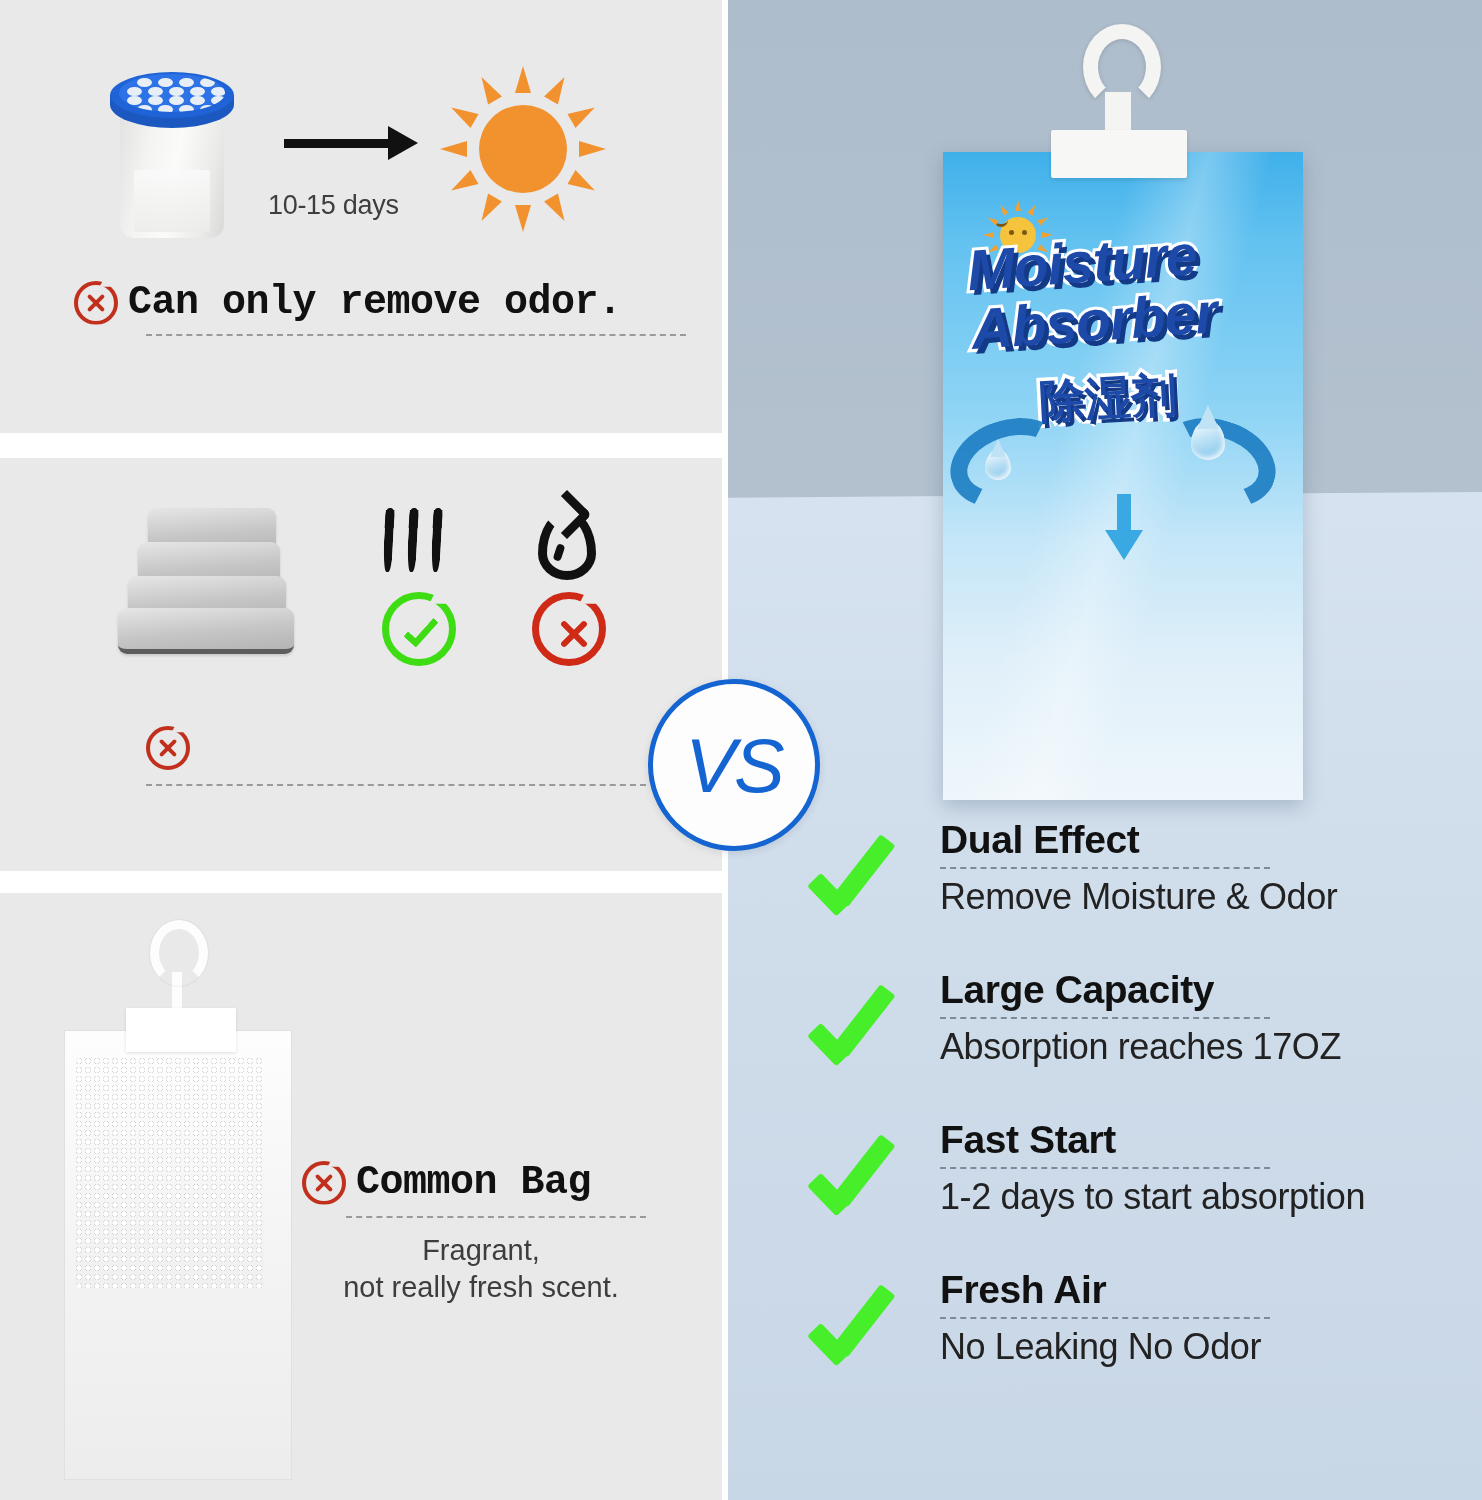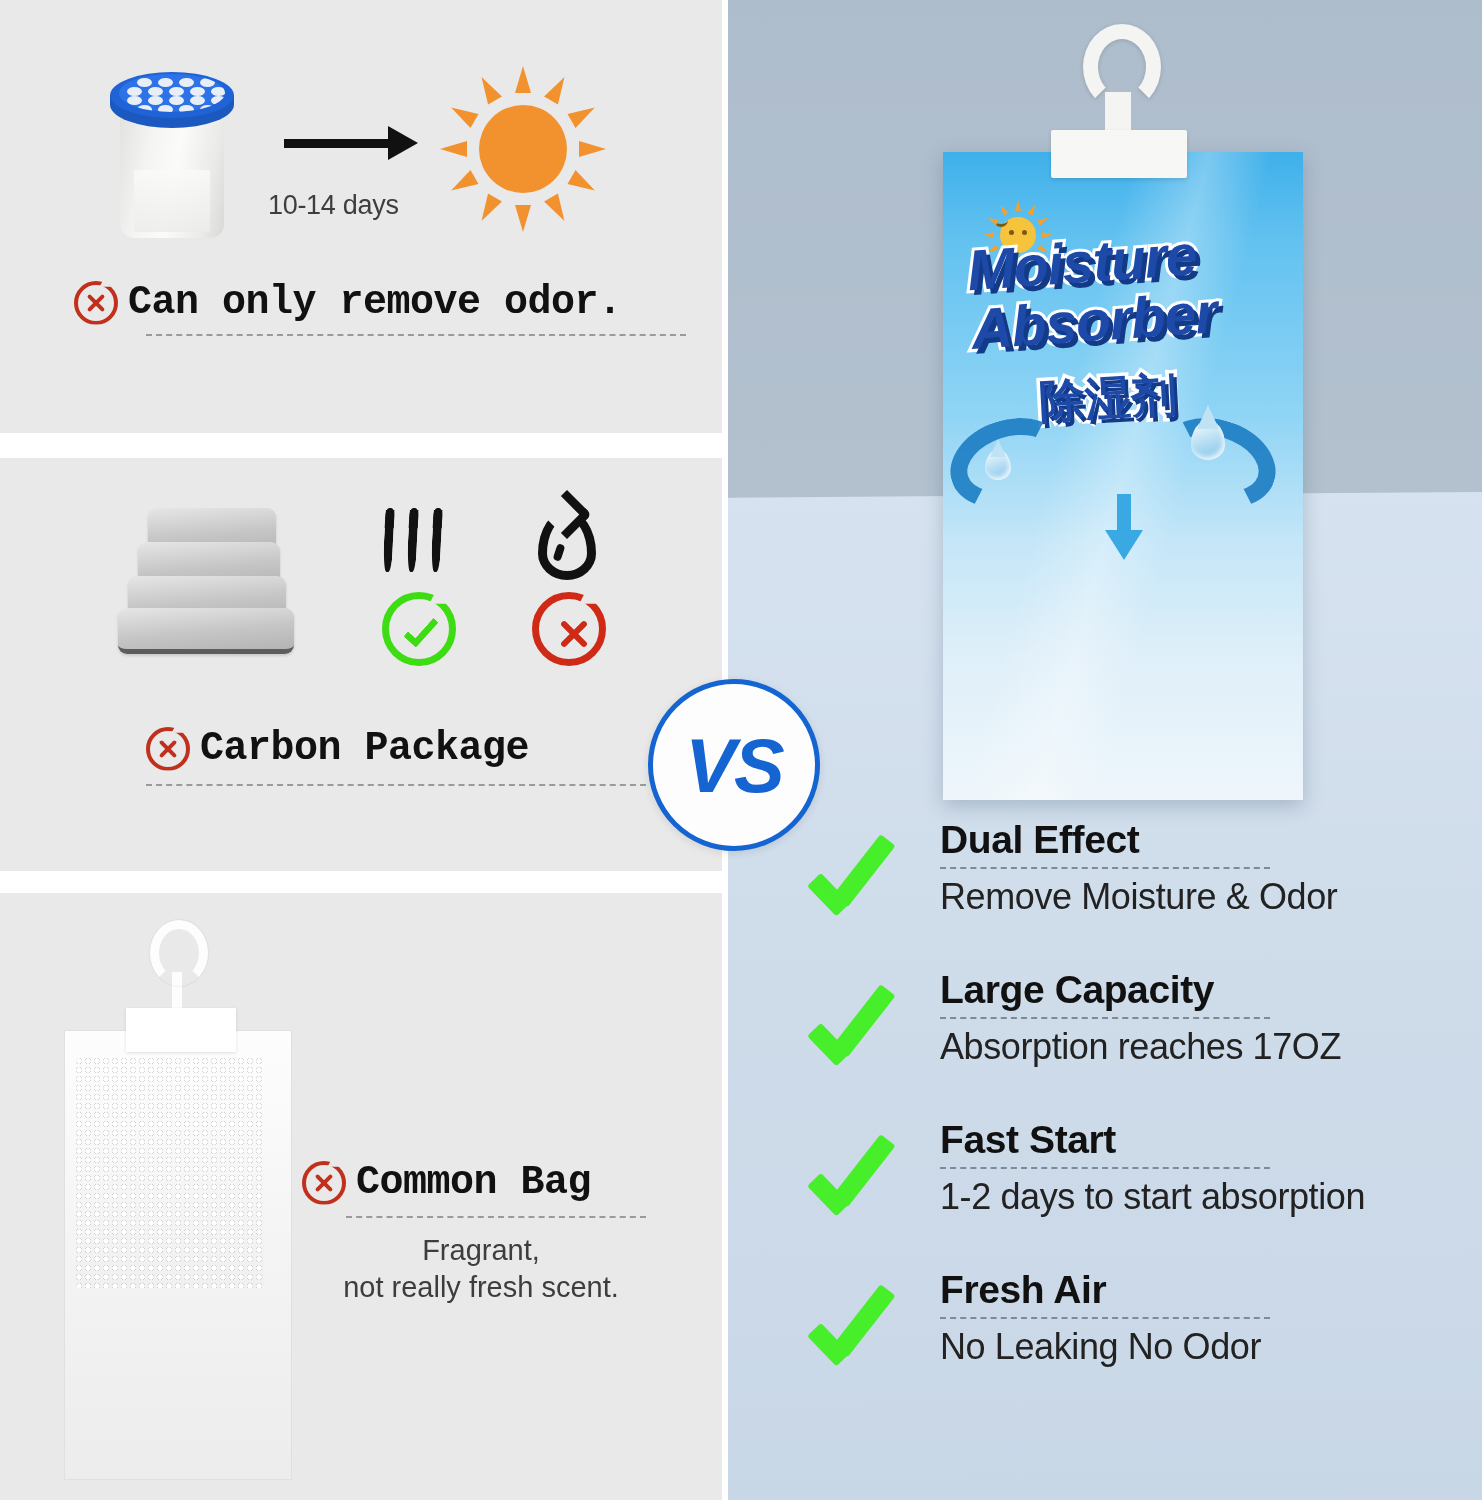--- a/index.html
+++ b/index.html
@@ -192,21 +192,21 @@
   }
 
   
   .vs-badge{
     position:absolute; left:648px; top:679px; width:172px; height:172px;
     border-radius:50%; background:#fdfdfd; border:5px solid #1464d2;
     display:flex; align-items:center; justify-content:center;
     box-shadow:0 2px 8px rgba(0,0,0,.10); z-index:40;
   }
   .vs-badge span{
-    font-size:76px; font-weight:700; font-style:italic; color:#1464d2; letter-spacing:-2px;
+    font-size:76px; font-weight:400; font-style:italic; color:#1464d2; letter-spacing:-2px;
   }
 
   
   .right-col{
     position:absolute; left:728px; top:0; width:754px; height:1500px;
     background:linear-gradient(180deg,#aebdcc 0%,#b3c1cf 33%,#b6c3d0 100%);
     overflow:hidden;
   }
   .floor{
     position:absolute; left:-20px; top:498px; width:820px; height:1100px;
@@ -373,21 +373,21 @@
             <div class="jar-hole" style="left: 60px; top: 31px;"></div>
             <div class="jar-hole" style="left: 81px; top: 31px;"></div>
           </div>
       </div>
     </div>
 
     <div class="arrow-wrap">
       <div class="arrow-line"></div>
         <div class="arrow-head"></div>
     </div>
-    <div class="days-label">10-14 days</div>
+    <div class="days-label">10-15 days</div>
 
     <div class="sun" id="sun-big">
       <div class="sun-core"></div>
     <div class="ray" style="transform: translate(-50%, -83px) rotate(0deg);"></div>
         <div class="ray" style="transform: translate(-50%, -83px) rotate(30deg);"></div>
         <div class="ray" style="transform: translate(-50%, -83px) rotate(60deg);"></div>
         <div class="ray" style="transform: translate(-50%, -83px) rotate(90deg);"></div>
         <div class="ray" style="transform: translate(-50%, -83px) rotate(120deg);"></div>
         <div class="ray" style="transform: translate(-50%, -83px) rotate(150deg);"></div>
         <div class="ray" style="transform: translate(-50%, -83px) rotate(180deg);"></div>
@@ -445,21 +445,20 @@
   </div>
 
   <div class="head-line" id="p2-head">
     <span class="xbadge">
       <span class="ring"></span>
         <span class="xs">
           <i></i>
           <i></i>
         </span>
     </span>
-    <span class="head-txt">Carbon Package</span>
   </div>
   <div class="dash-rule" id="p2-rule"></div>
 
   <div class="panel" id="panel-3"></div>
 
   <div class="cbag">
     <div class="cbag-body"></div>
     <div class="cbag-beads"></div>
     <div class="cbag-stem"></div>
     <div class="cbag-hook"></div>

